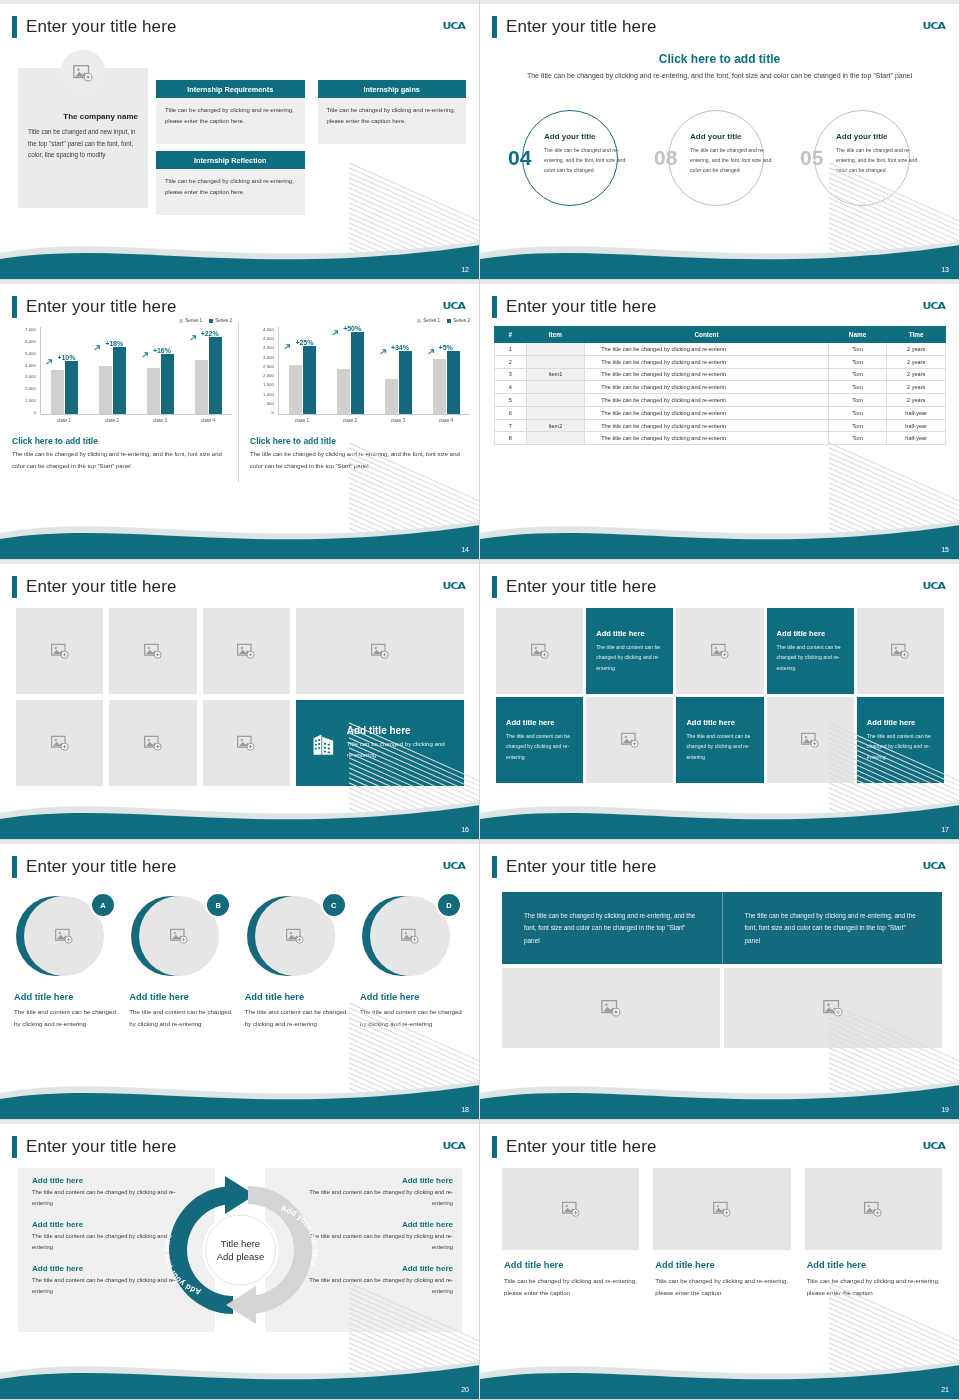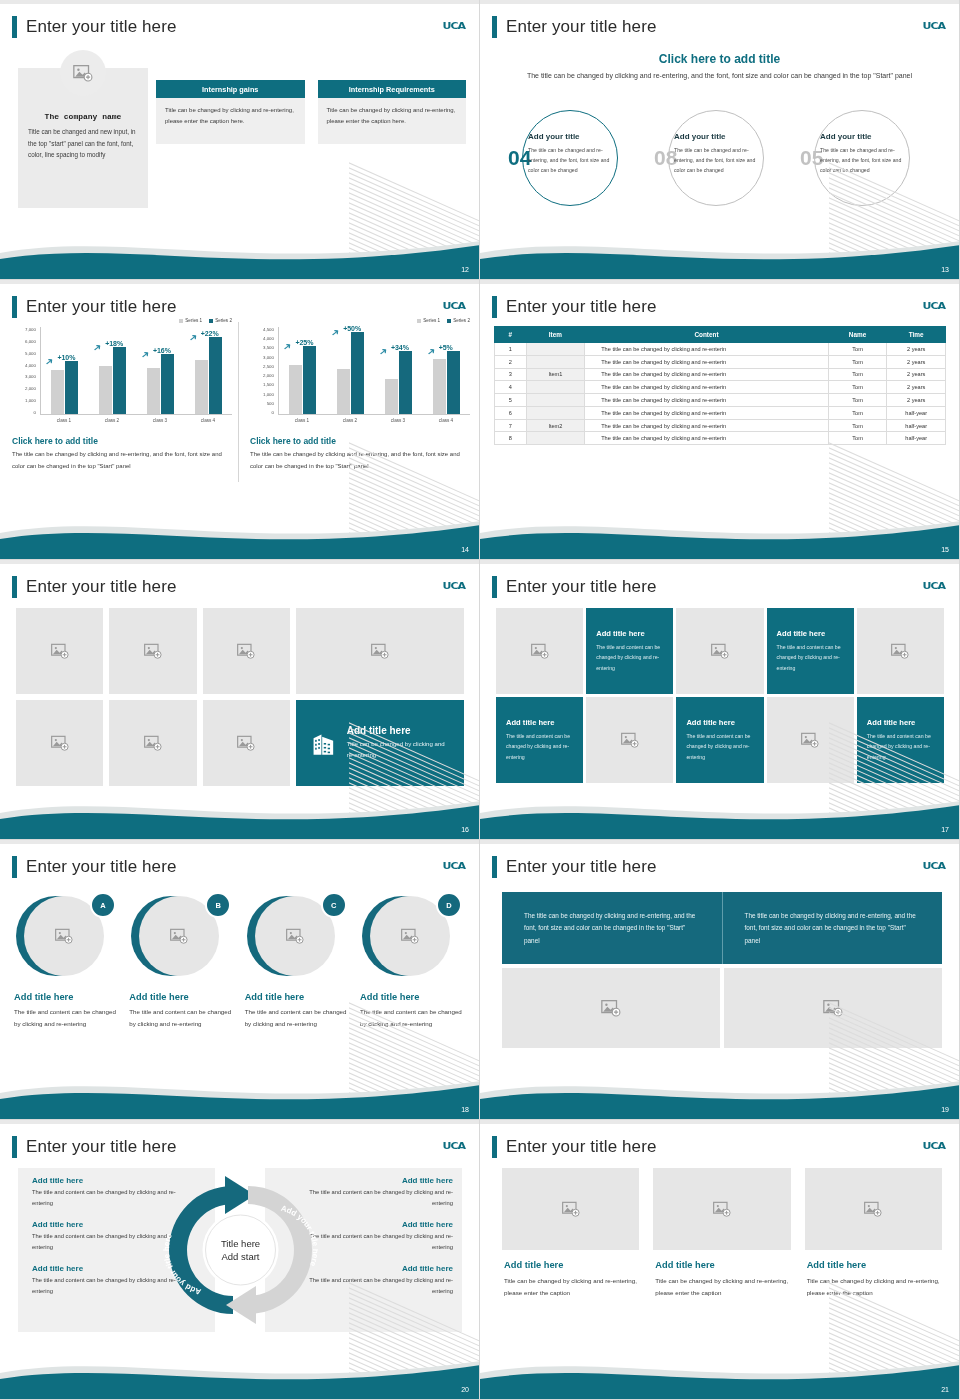--- a/index.html
+++ b/index.html
@@ -13,35 +13,35 @@
   .stitle{font-size:17px;color:#2b2b2b;font-weight:400;letter-spacing:.1px;white-space:nowrap;}
   .logo{position:absolute;right:14px;top:20px;font-size:11px;font-weight:700;color:#0e6e80;letter-spacing:-1px;font-family:"DejaVu Sans",sans-serif;transform:scaleY(.8);}
   
   .wave{position:absolute;left:0;bottom:0;width:480px;height:46px;}
   .pagenum{position:absolute;right:10px;bottom:6px;font-size:7px;color:#fff;z-index:5;}
   .diag{position:absolute;right:0;bottom:20px;width:130px;height:110px;overflow:hidden;pointer-events:none;}
   .diag i{position:absolute;display:block;height:1px;background:#dcdcdc;width:210px;transform-origin:left center;}
   
   .s12-left{position:absolute;left:18px;top:68px;width:130px;height:140px;background:#ebebeb;padding:32px 10px 8px;}
   .s12-circ{position:absolute;left:60px;top:50px;width:46px;height:46px;border-radius:50%;background:#ececec;display:flex;align-items:center;justify-content:center;z-index:3;}
-  .s12-cname{font-size:8px;font-weight:700;color:#1d1d1d;text-align:center;margin-top:12px;font-family:Liberation Mono, monospace;}
+  .s12-cname{font-size:8px;font-weight:700;color:#1d1d1d;text-align:right;margin-top:12px;}
   .s12-ctext{font-size:6.3px;color:#3a3a3a;line-height:1.85;margin-top:5px;}
   .s12-grid{position:absolute;left:156px;top:80px;width:310px;display:grid;grid-template-columns:1fr 1fr;gap:7px 13px;}
   .s12-card .hd{background:#0e6e80;color:#fff;font-size:7.3px;font-weight:700;text-align:center;padding:4.5px 0;}
   .s12-card .bd{background:#efefef;font-size:6px;color:#3a3a3a;line-height:1.9;padding:7px 9px 9px;height:46px;}
   
   .s13-t{position:absolute;top:52px;width:100%;text-align:center;font-size:12px;font-weight:700;color:#0e6e80;}
   .s13-s{position:absolute;top:70px;width:100%;text-align:center;font-size:7px;color:#3a3a3a;line-height:1.75;}
   .s13-row{position:absolute;top:110px;left:24px;width:432px;display:flex;justify-content:space-between;}
   .s13-item{position:relative;width:140px;height:108px;}
   .s13-ring{position:absolute;left:18px;top:0;width:96px;height:96px;border-radius:50%;border:1.6px solid #bfbfbf;}
   .s13-ring.on{border-color:#0e6e80;}
   .s13-num{position:absolute;left:4px;top:36px;font-size:21px;font-weight:700;color:#c2c2c2;font-family:"Liberation Sans",sans-serif;}
   .s13-num.on{color:#0e6e80;}
-  .s13-txt{position:absolute;left:24px;top:22px;width:92px;}
+  .s13-txt{position:absolute;left:40px;top:22px;width:92px;}
   .s13-txt b{display:block;font-size:8px;color:#1b3a42;margin-bottom:4px;}
   .s13-txt span{display:block;font-size:5.2px;color:#4a4a4a;line-height:1.95;}
   
   .chartwrap{position:absolute;top:38px;width:228px;height:175px;}
   .chartwrap.l{left:10px;}
   .chartwrap.r{left:248px;}
   .divider{position:absolute;left:238px;top:42px;width:1px;height:160px;background:#d5d5d5;}
   .legend{position:absolute;right:6px;top:0;font-size:4.6px;color:#444;display:flex;gap:7px;}
   .legend span{display:flex;align-items:center;gap:2px;}
   .lk{width:4px;height:4px;display:inline-block;}
@@ -126,25 +126,29 @@
         <circle cx="17.5" cy="16.5" r="4.2" fill="#fff" stroke="#9a9a9a" stroke-width="1.2"></circle>
         <path d="M17.5 14.2 v4.6 M15.2 16.5 h4.6" stroke="#9a9a9a" stroke-width="1.2"></path>
       </svg>
     </div>
     <div class="s12-left">
       <div class="s12-cname">The company name</div>
       <div class="s12-ctext">Title can be changed and new input, in the top "start" panel can the font, font, color, line spacing to modify</div>
     </div>
     <div class="s12-grid">
       <div class="s12-card">
+        <div class="hd">Internship Requirements</div>
+        <div class="bd">Title can be changed by clicking and re-entering, please enter the caption here.</div>
+      </div>
+      <div class="s12-card">
         <div class="hd">Internship gains</div>
         <div class="bd">Title can be changed by clicking and re-entering, please enter the caption here.</div>
       </div>
       <div class="s12-card">
-        <div class="hd">Internship Requirements</div>
+        <div class="hd">Internship Reflection</div>
         <div class="bd">Title can be changed by clicking and re-entering, please enter the caption here.</div>
       </div>
     </div>
     <div class="diag">
         <i style="top:0px;left:-30px;transform:rotate(24deg)"></i>
         <i style="top:5px;left:-30px;transform:rotate(24deg)"></i>
         <i style="top:10px;left:-30px;transform:rotate(24deg)"></i>
         <i style="top:15px;left:-30px;transform:rotate(24deg)"></i>
         <i style="top:20px;left:-30px;transform:rotate(24deg)"></i>
         <i style="top:25px;left:-30px;transform:rotate(24deg)"></i>
@@ -946,21 +950,21 @@
         </defs>
         <text font-size="8" font-weight="bold" fill="#ffffff" font-family="Liberation Sans, sans-serif">
           <textPath href="#arcL" startOffset="6%">Add your title here</textPath>
         </text>
         <text font-size="8" font-weight="bold" fill="#ffffff" font-family="Liberation Sans, sans-serif">
           <textPath href="#arcR" startOffset="6%">Add your title here</textPath>
         </text>
       </svg>
       <div class="s20-center">
         <div>Title here</div>
-        <div>Add start</div>
+        <div>Add please</div>
       </div>
     </div>
     <div class="diag">
         <i style="top:0px;left:-30px;transform:rotate(24deg)"></i>
         <i style="top:5px;left:-30px;transform:rotate(24deg)"></i>
         <i style="top:10px;left:-30px;transform:rotate(24deg)"></i>
         <i style="top:15px;left:-30px;transform:rotate(24deg)"></i>
         <i style="top:20px;left:-30px;transform:rotate(24deg)"></i>
         <i style="top:25px;left:-30px;transform:rotate(24deg)"></i>
         <i style="top:30px;left:-30px;transform:rotate(24deg)"></i>

